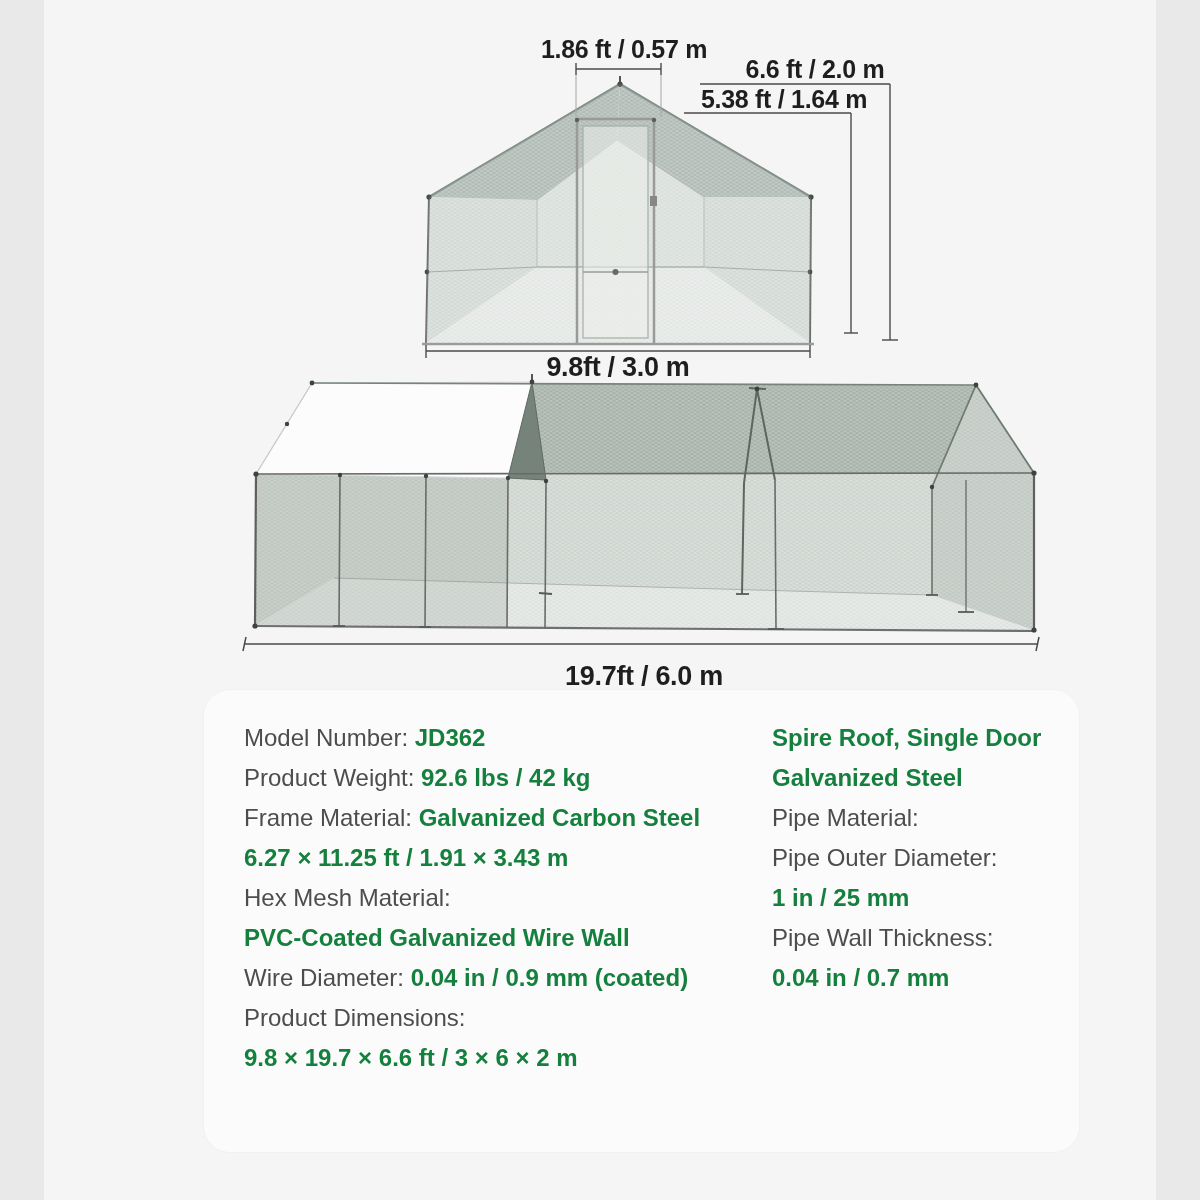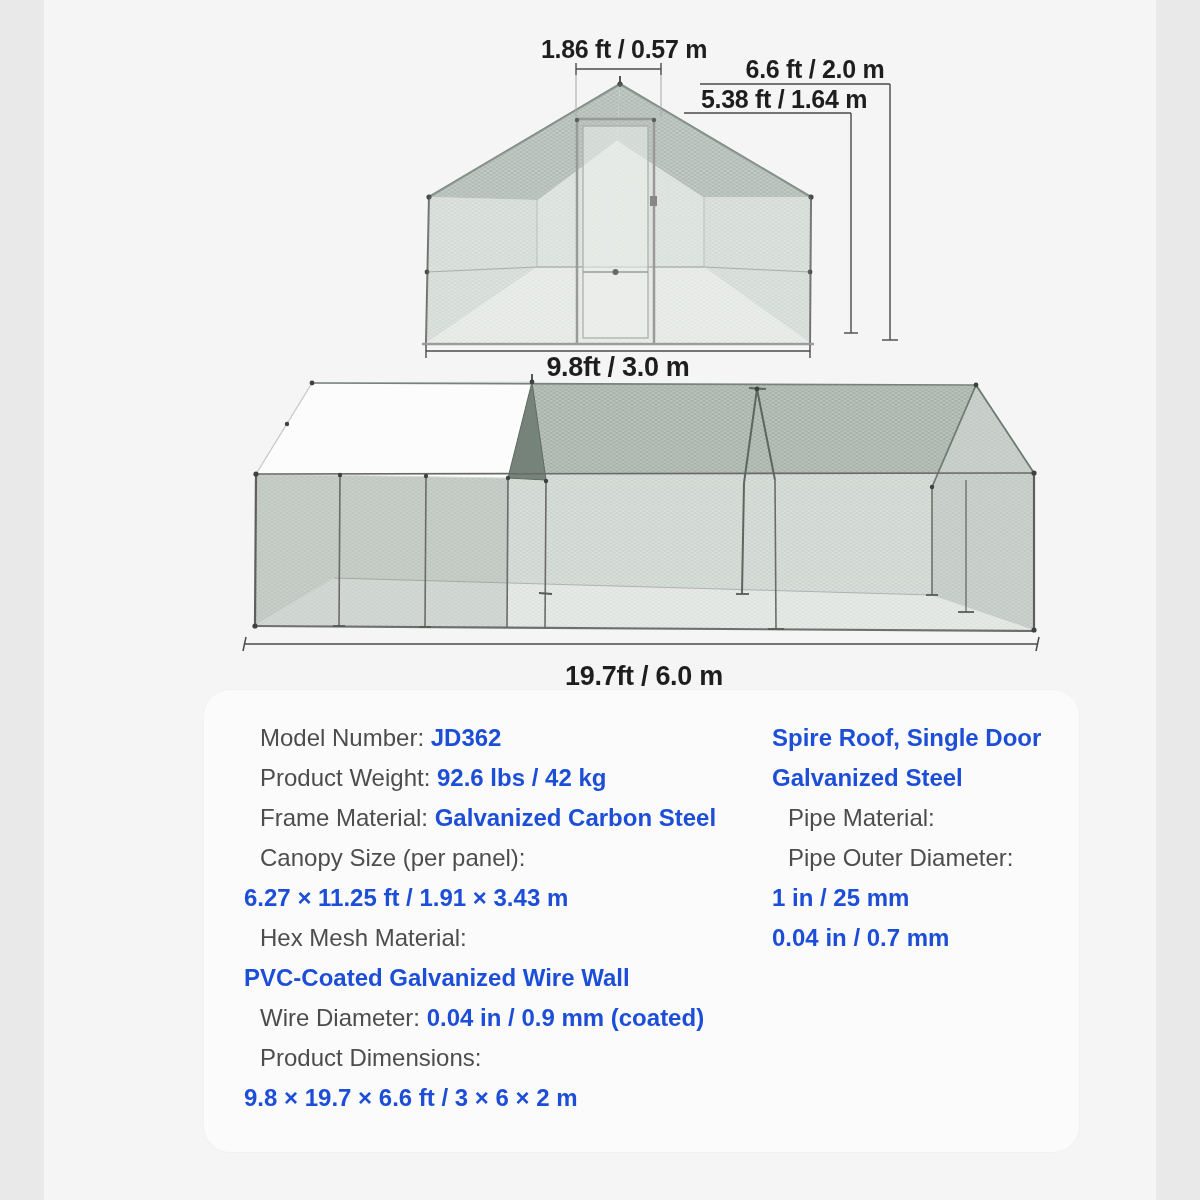--- a/index.html
+++ b/index.html
@@ -15,22 +15,22 @@
   }
   .spec-panel{
     position:absolute;left:160px;top:690px;width:875px;height:462px;
     background:#fbfbfb;border-radius:26px;
     box-shadow:0 0 0 1px rgba(0,0,0,0.015);
   }
   .spec-col{position:absolute;top:28px;}
   .spec-col-left{left:40px;}
   .spec-col-right{left:568px;}
   .spec-row{height:40px;line-height:40px;font-size:24px;white-space:nowrap;}
-  .lbl{color:#4d4d4d;font-weight:400;margin-left:16px;}
-  .val{color:#1d4ed8;font-weight:700;}
+  .lbl{color:#4d4d4d;font-weight:400;}
+  .val{color:#15803d;font-weight:700;}
 </style>
 </head>
 <body>
 
 <div class="stage">
 
   <svg class="diagram-svg" width="1200" height="700" viewBox="0 0 1200 700">
     <defs>
       <pattern id="mRoof" width="6" height="3.8" patternUnits="userSpaceOnUse">
         <rect width="6" height="3.8" fill="#a6b1aa"></rect>
@@ -205,23 +205,20 @@
       <div class="spec-row">
         <span class="lbl">Model Number: </span><span class="val">JD362</span>
       </div>
       <div class="spec-row">
         <span class="lbl">Product Weight: </span><span class="val">92.6 lbs / 42 kg</span>
       </div>
       <div class="spec-row">
         <span class="lbl">Frame Material: </span><span class="val">Galvanized Carbon Steel</span>
       </div>
       <div class="spec-row">
-        <span class="lbl">Canopy Size (per panel):</span>
-      </div>
-      <div class="spec-row">
         <span class="val">6.27 × 11.25 ft / 1.91 × 3.43 m</span>
       </div>
       <div class="spec-row">
         <span class="lbl">Hex Mesh Material:</span>
       </div>
       <div class="spec-row">
         <span class="val">PVC-Coated Galvanized Wire Wall</span>
       </div>
       <div class="spec-row">
         <span class="lbl">Wire Diameter: </span><span class="val">0.04 in / 0.9 mm (coated)</span>
@@ -242,20 +239,23 @@
         <span class="val">Galvanized Steel</span>
       </div>
       <div class="spec-row">
         <span class="lbl">Pipe Material:</span>
       </div>
       <div class="spec-row">
         <span class="lbl">Pipe Outer Diameter:</span>
       </div>
       <div class="spec-row">
         <span class="val">1 in / 25 mm</span>
+      </div>
+      <div class="spec-row">
+        <span class="lbl">Pipe Wall Thickness:</span>
       </div>
       <div class="spec-row">
         <span class="val">0.04 in / 0.7 mm</span>
       </div>
     </div>
 
   </div>
 </div>
 
 </body></html>

